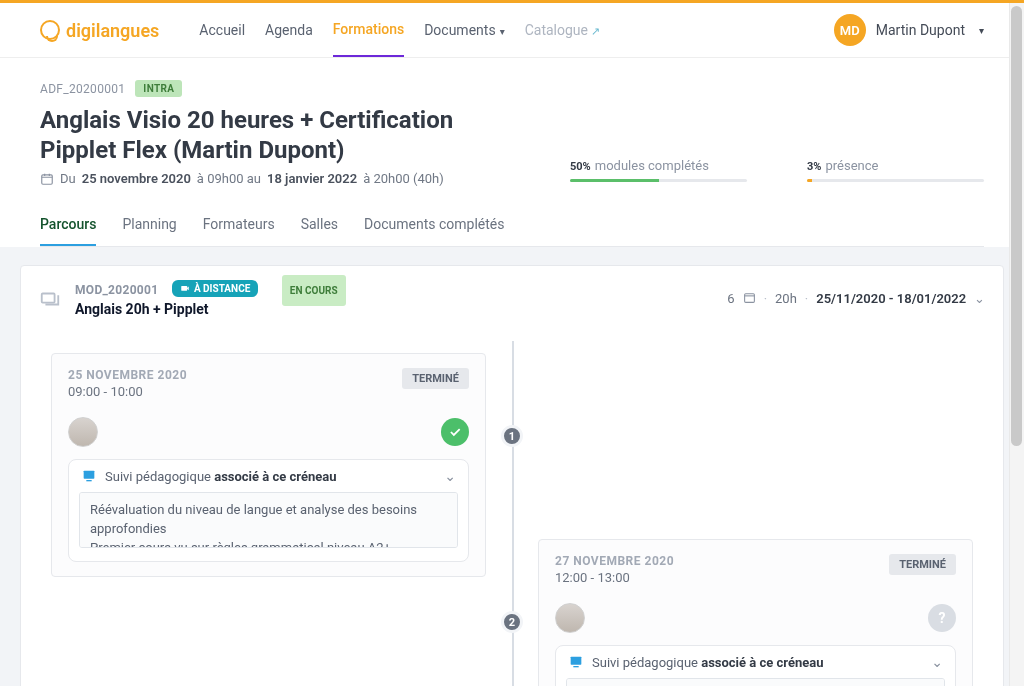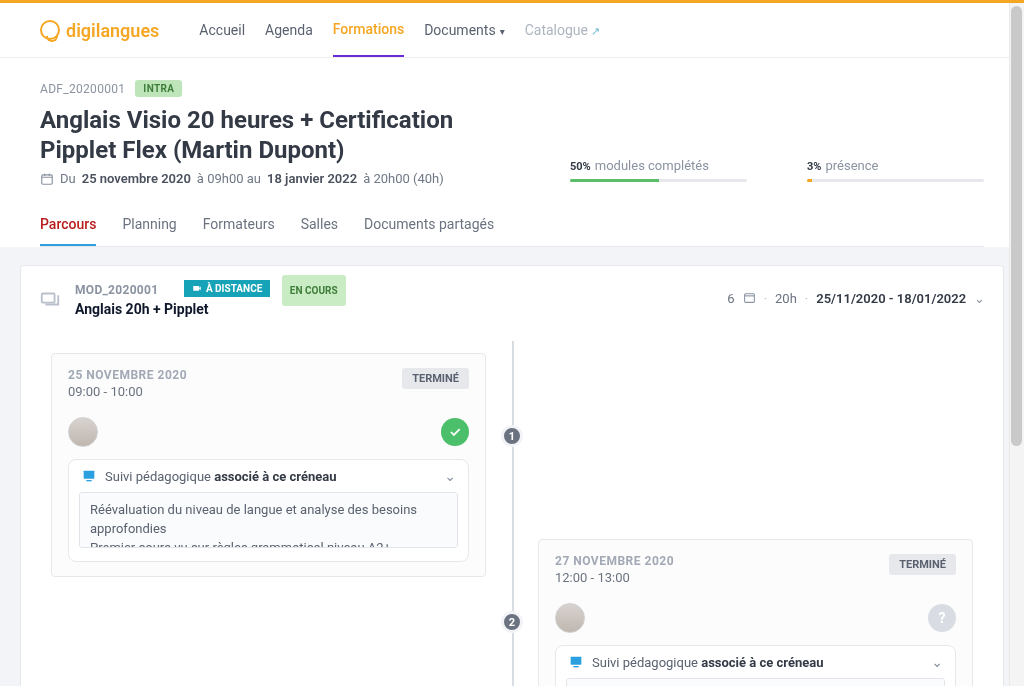--- a/index.html
+++ b/index.html
@@ -29,31 +29,31 @@
   .leftcol{ flex:0 0 470px;}
   .metrics{ display:flex; gap:60px; flex:1; padding-bottom:4px;}
   .metric-label{ color:#8b93a1; font-size:13px;}
   .metric-val{ color:#333a45; font-weight:700; font-size:11px; margin-right:4px;}
   .bar{ height:3px; background:#e6e8ec; border-radius:2px; margin-top:6px; position:relative; overflow:hidden;}
   .bar-fill{ height:100%; position:absolute; left:0; top:0;}
   .bar-green{ background:#5bbf6a;}
   .bar-orange{ background:#f5a623;}
   .tabs { display:flex; gap:26px; border-bottom:1px solid #e6e8ec; margin-top:18px;}
   .tab { padding:12px 0; color:#6b7380; cursor:pointer; font-size:14px;}
-  .tab.active{ color:#b91c1c; border-bottom:2px solid #2c9fe0; font-weight:500;}
+  .tab.active{ color:#14532d; border-bottom:2px solid #2c9fe0; font-weight:500;}
   .workspace{ background:#f2f4f7; padding:18px 20px; min-height:500px;}
   .module{ background:#fff; border:1px solid #e6e8ec; border-radius:4px;}
   .module-head{ display:flex; align-items:center; padding:14px 18px; gap:14px;}
   .mod-icon{ width:22px; height:22px; color:#b9c0cb;}
   .mod-icon svg{width:22px;height:22px;}
   .mod-left{ flex:1;}
   .mod-ref{ font-size:12px; color:#8b93a1; font-weight:700; letter-spacing:0.3px;}
-  .pill-blue{ background:#16a3b8; color:#fff; font-size:10px; font-weight:700; padding:3px 8px; border-radius:0; margin-left:22px; display:inline-flex; align-items:center; gap:4px;}
+  .pill-blue{ background:#16a3b8; color:#fff; font-size:10px; font-weight:700; padding:3px 8px; border-radius:6px; margin-left:10px; display:inline-flex; align-items:center; gap:4px;}
   .pill-blue svg{width:10px;height:10px;}
-  .pill-green{ background:#c9ecc4; color:#3e7d3a; font-size:10px; font-weight:700; padding:10px 8px; border-radius:3px; margin-left:8px;}
+  .pill-green{ background:#c9ecc4; color:#3e7d3a; font-size:10px; font-weight:700; padding:10px 8px; border-radius:3px; margin-left:20px;}
   .mod-title{ font-weight:700; color:#0f172a; margin-top:4px;}
   .mod-right{ display:flex; align-items:center; gap:8px; color:#6b7380; font-size:13px;}
   .mod-right .dates{ color:#333a45; font-weight:600;}
   .dot{ color:#b9c0cb;}
   .chev-down{ color:#8b93a1; cursor:pointer;}
   .timeline{ padding:22px 30px 30px 30px; display:flex; position:relative;}
   .axis{ position:absolute; left:50%; top:10px; bottom:0; width:2px; background:#d8dde4;}
   .col{ width:50%; }
   .colL{ padding-right:26px;}
   .colR{ padding-left:26px; padding-top:186px;}
@@ -88,20 +88,25 @@
     <span class="logo-icon"></span>
     <span>digilangues</span>
   </div>
   <nav class="nav">
     <a>Accueil</a>
     <a>Agenda</a>
     <a class="active">Formations</a>
     <a><span>Documents</span><span class="chev">▾</span></a>
     <a class="disabled"><span>Catalogue</span><span class="ext-icon">↗</span></a>
   </nav>
+  <div class="user">
+    <div class="avatar-badge">MD</div>
+    <span>Martin Dupont</span>
+    <span class="chev">▾</span>
+  </div>
 </div>
 
 <div class="content">
   <div class="crumb">
     <span>ADF_20200001</span>
     <span class="pill">INTRA</span>
   </div>
 
   <div class="topgrid">
     <div class="leftcol">
@@ -133,21 +138,21 @@
           </div>
       </div>
     </div>
   </div>
 
   <div class="tabs">
     <div class="tab active">Parcours</div>
     <div class="tab">Planning</div>
     <div class="tab">Formateurs</div>
     <div class="tab">Salles</div>
-    <div class="tab">Documents partagés</div>
+    <div class="tab">Documents complétés</div>
   </div>
 </div>
 
 <div class="workspace">
   <div class="module">
     <div class="module-head">
       <span class="mod-icon"><svg viewBox="0 0 24 24" fill="none" stroke="currentColor" stroke-width="2">
             <rect x="3" y="6" width="14" height="10" rx="1"></rect>
             <path d="M7 18h14v-10"></path>
           </svg></span>

